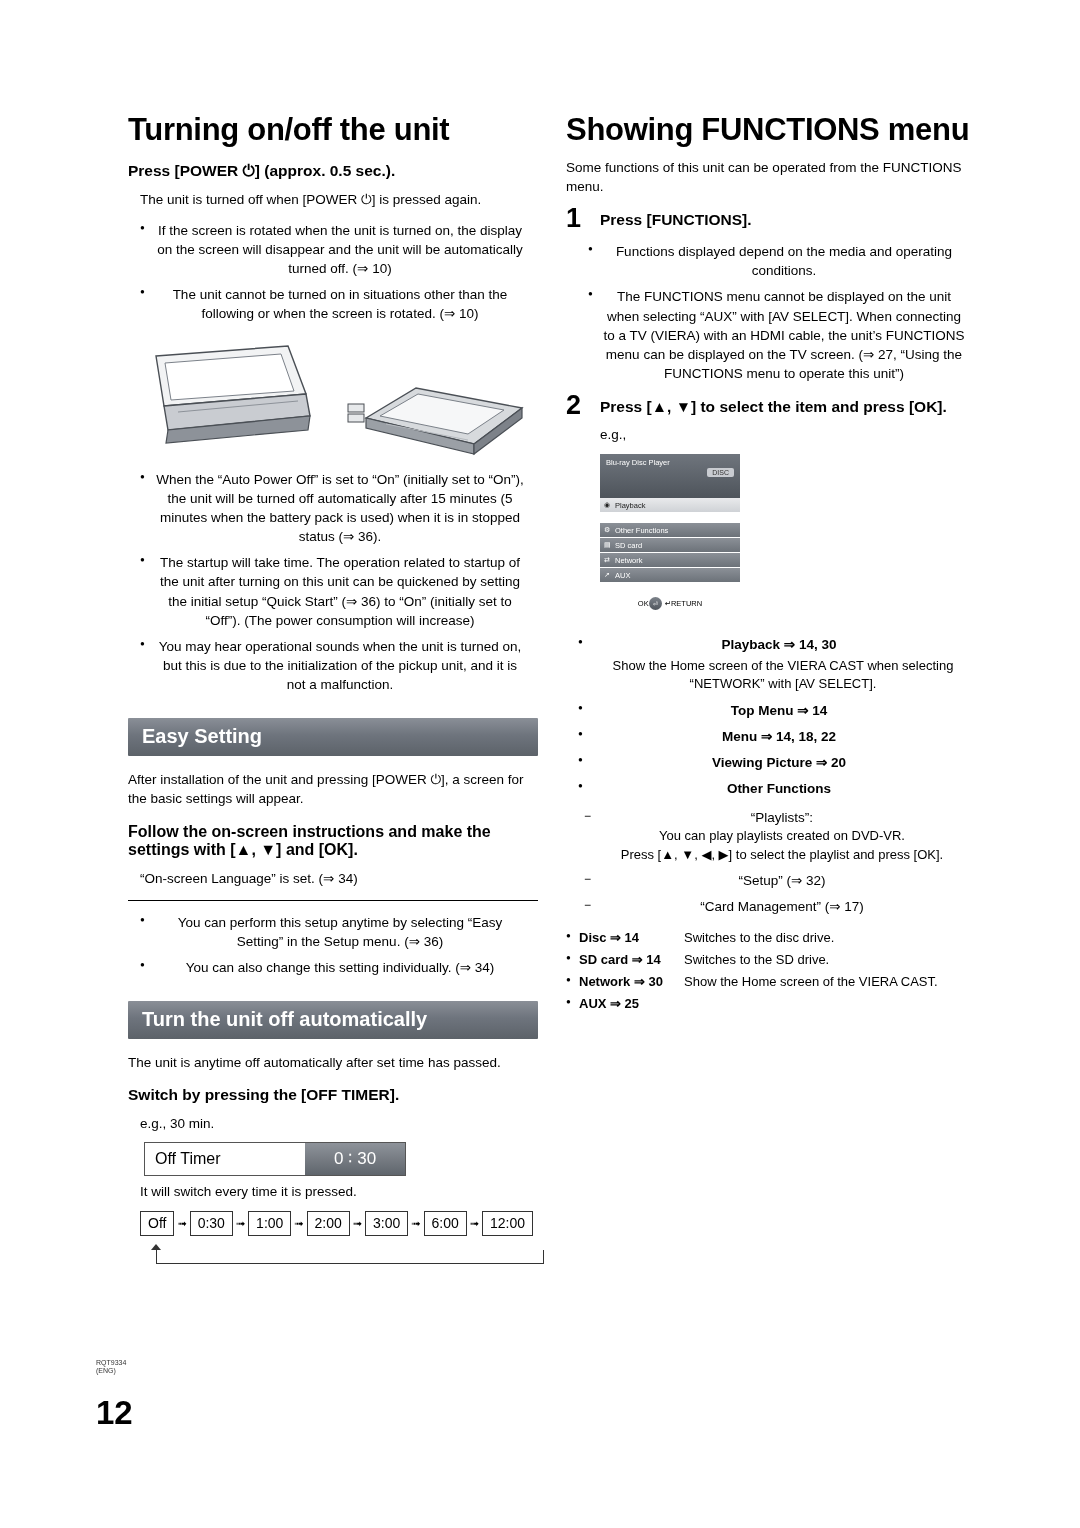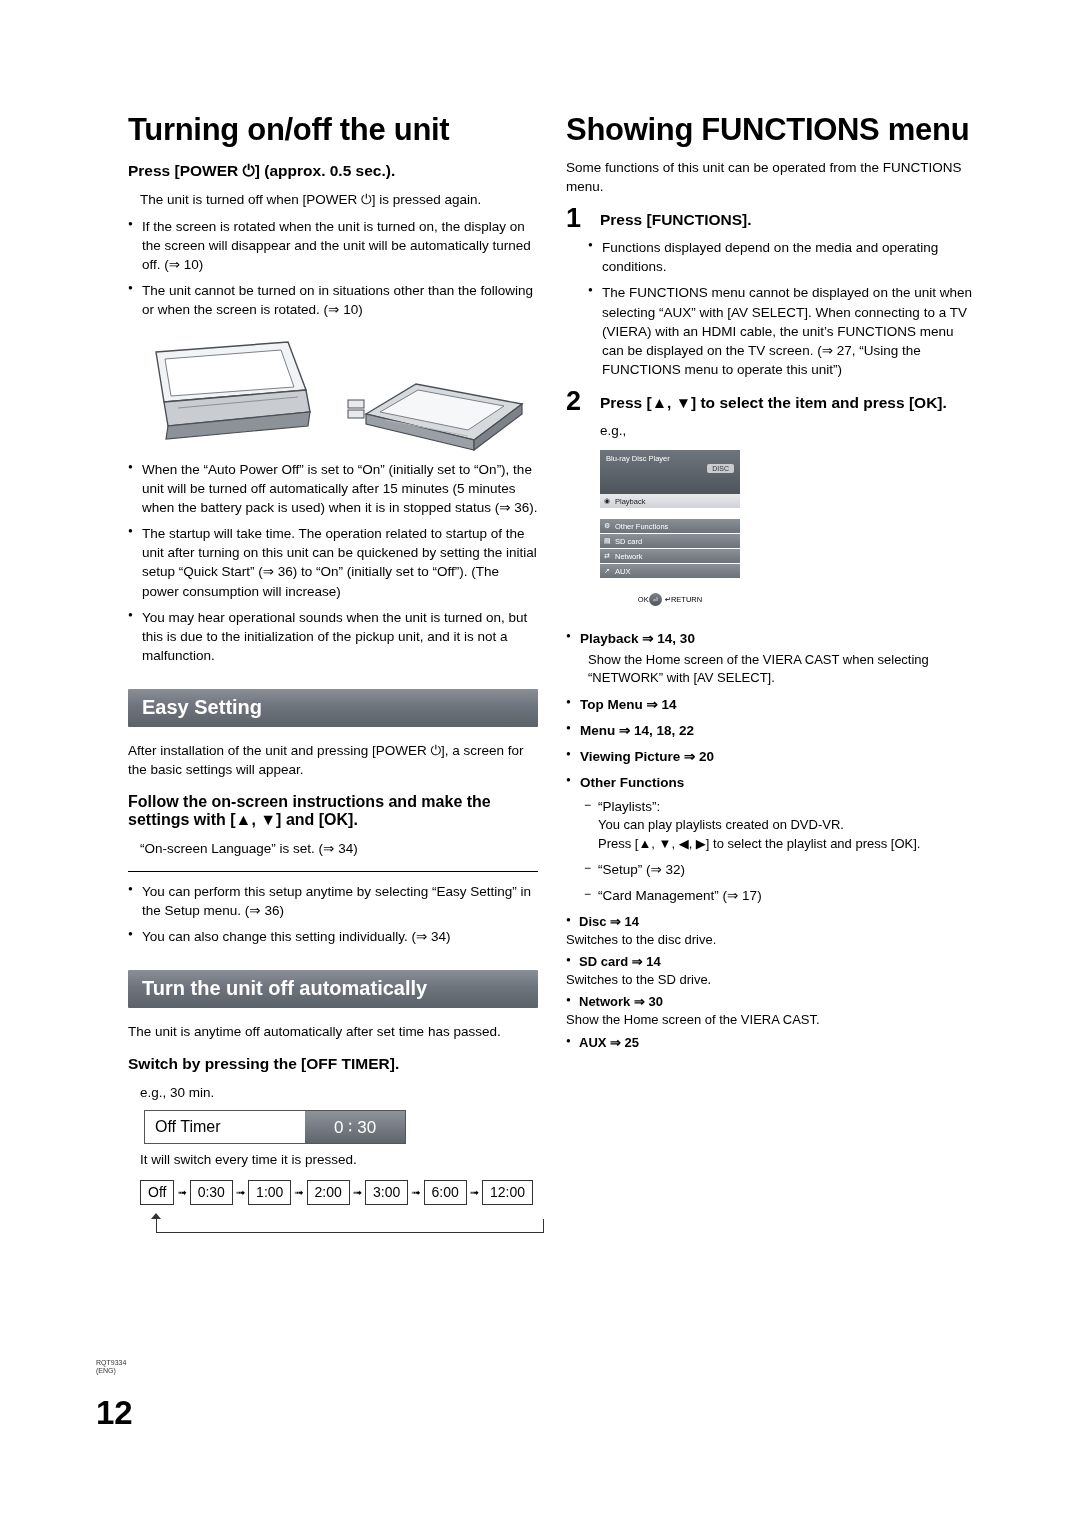--- a/index.html
+++ b/index.html
@@ -21,21 +21,21 @@
   h1.title {
     font-size:31px; font-weight:bold; letter-spacing:-0.3px;
     margin:0 0 14px 0; line-height:1.15;
   }
   h1.title.right { margin-bottom:10px; }
 
   .bold-step { font-size:15.5px; font-weight:bold; margin:0 0 10px 0; }
   .body { font-size:13.5px; line-height:1.42; margin:0 0 8px 0; }
   .indent { margin-left:12px; }
 
-  ul.bullets { list-style:none; margin:0; padding:0; }
+  ul.bullets { list-style:none; margin:12px; padding:0;text-align:center; }
   ul.bullets li {
     position:relative; padding-left:14px;
     font-size:13.5px; line-height:1.42; margin-bottom:7px;
   }
   ul.bullets li:before {
     content:"\25CF";
     position:absolute; left:0; top:1px; font-size:8px;
   }
   ul.bullets li.dash:before { content:"\2212"; font-size:12px; top:0px; }
 
@@ -128,21 +128,21 @@
     display:flex; align-items:center; gap:3px; font-size:7.5px;
   }
   .okcircle {
     width:13px;height:13px;border-radius:50%;
     background:linear-gradient(to bottom,#7c828a,#4f555c);
     color:#fff; font-size:6px; display:flex;align-items:center;justify-content:center;
   }
 
   
   .deflist { margin-top:4px; }
-  .defrow { display:flex; font-size:13px; line-height:1.4; margin-bottom:4px;flex-direction:column; }
+  .defrow { display:flex; font-size:13px; line-height:1.4; margin-bottom:4px; }
   .defrow .k { width:118px; font-weight:bold; position:relative; padding-left:13px; }
   .defrow .k:before { content:"\25CF"; position:absolute; left:0; top:1px; font-size:8px; }
   .defrow .v { flex:1; }
 
   .small-note { font-size:13px; line-height:1.42; margin:2px 0 7px 0; }
 
   
   .pagenum { position:absolute; left:96px; bottom:96px; font-size:33px; font-weight:bold; }
   .code { position:absolute; left:96px; bottom:152px; font-size:7px; line-height:1.25; color:#333; }
 

